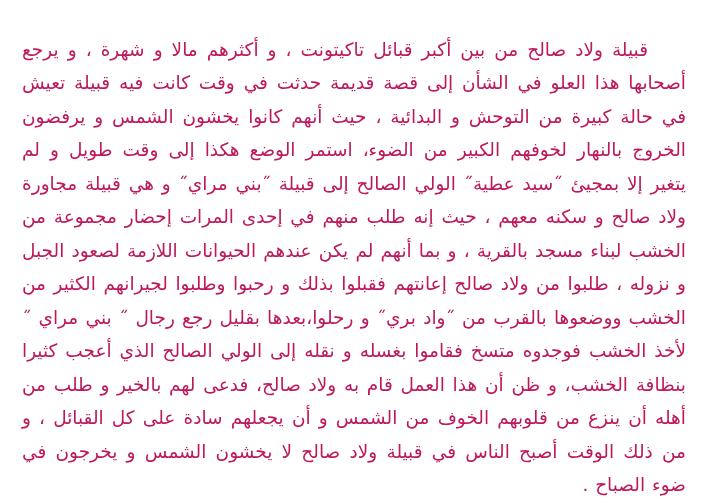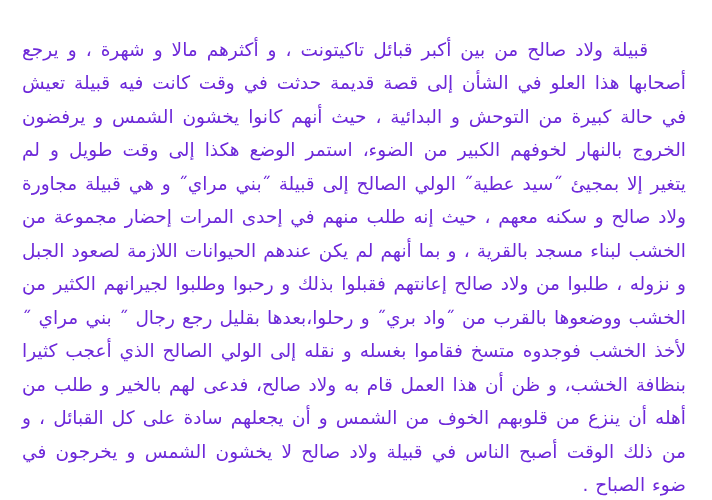--- a/index.html
+++ b/index.html
@@ -18,21 +18,21 @@
     height: 500px;
     box-sizing: border-box;
     padding: 14px 26px 10px 22px;
     background: #ffffff;
     position: relative;
   }
   .body-text {
     direction: rtl;
     text-align: justify;
     text-align-last: right;
-    color: #6d28d9;
+    color: #be185d;
     font-family: "DejaVu Sans", sans-serif;
     font-size: 18.5px;
     line-height: 33.5px;
     letter-spacing: 0px;
     word-spacing: 1px;
     text-indent: 38px;
   }
 </style>
 </head>
 <body>

